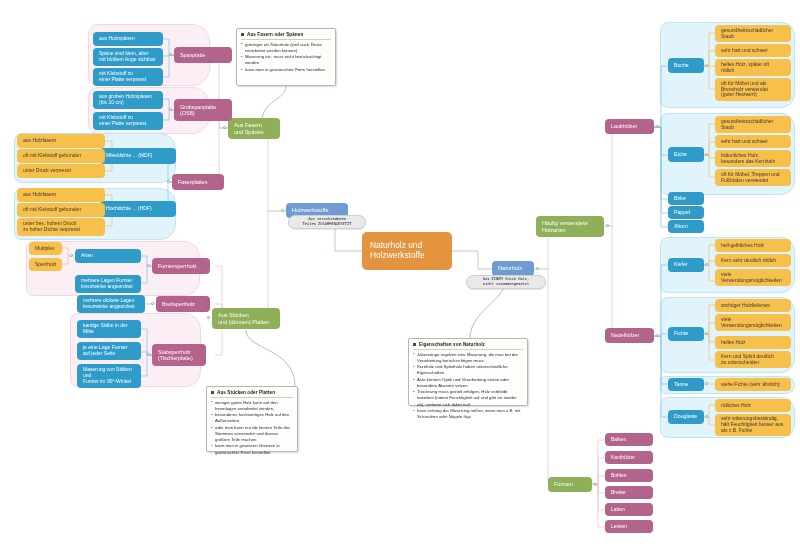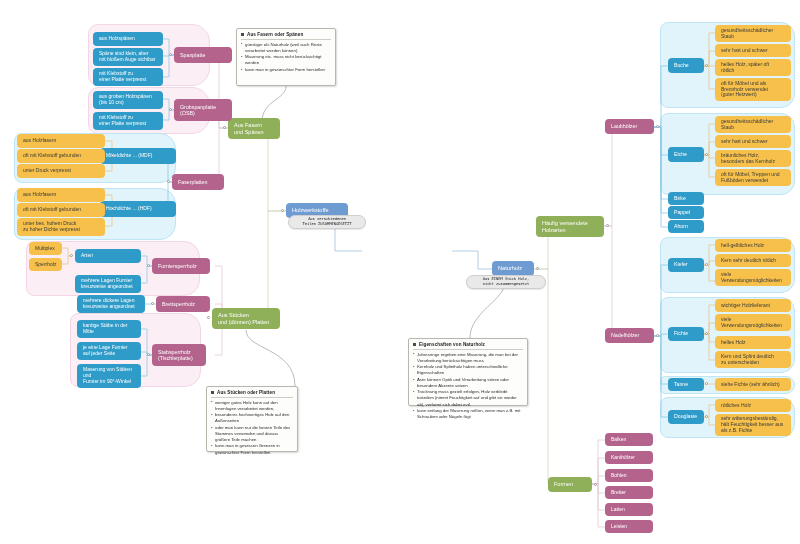--- a/index.html
+++ b/index.html
@@ -160,20 +160,24 @@
       <path d="M592 484 L598 484 L598 493 L605 493" stroke="#E0CBD8"></path>
       <path d="M592 484 L598 484 L598 510 L605 510" stroke="#E0CBD8"></path>
       <path d="M592 484 L598 484 L598 527 L605 527" stroke="#E0CBD8"></path>
 
       <path d="M286 86 C286 100, 262 100, 262 122" stroke="#9E9E9E" stroke-width="0.7"></path>
       <path d="M246 330 C246 350, 295 348, 295 386" stroke="#9E9E9E" stroke-width="0.7"></path>
       <path d="M505 282 C505 300, 470 312, 470 338" stroke="#9E9E9E" stroke-width="0.7"></path>
     </g>
   </svg>
 
+  <div class="node n-central" style="left:362px;top:232px;width:90px;height:38px;font-size:8.4px;padding:4px 8px;">
+    <span style="white-space: pre-line;">Naturholz und
+Holzwerkstoffe</span>
+  </div>
 
   <div class="node n-bluesoft" style="left:286px;top:203px;width:62px;height:15px;font-size:5.6px;">
     <span>Holzwerkstoffe</span>
   </div>
   <div class="balloon" style="left:288px;top:215px;width:78px;height:14px;">
     <span style="white-space: pre-line;">Aus verschiedenen
 Teilen ZUSAMMENGESETZT</span>
   </div>
 
   <div class="node n-bluesoft" style="left:492px;top:261px;width:42px;height:15px;font-size:5.6px;">

